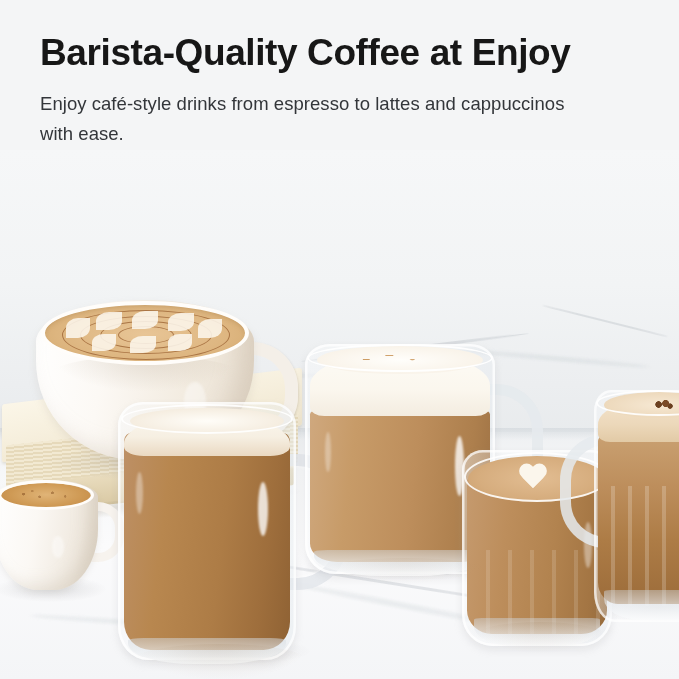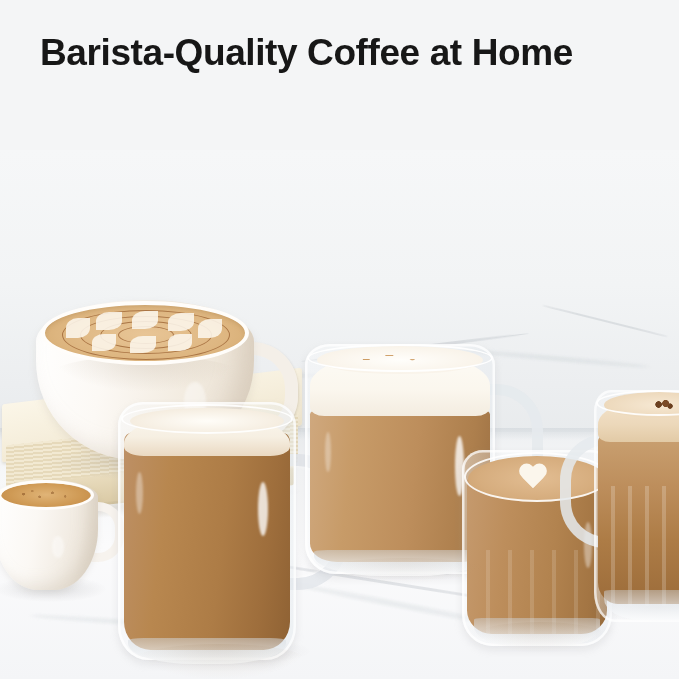--- a/index.html
+++ b/index.html
@@ -212,21 +212,22 @@
   
   .refl{position:absolute;background:radial-gradient(ellipse at 50% 0%,rgba(160,130,95,.16),rgba(160,130,95,0) 70%);border-radius:50%;}
   .contact-shadow{position:absolute;background:radial-gradient(ellipse at 50% 50%,rgba(120,120,125,.20),rgba(120,120,125,0) 72%);border-radius:50%;}
 </style>
 </head>
 <body>
 
 <div id="root">
 
   <div class="text-block">
-    <h1 class="headline">Barista-Quality Coffee at Home</h1>
+    <h1 class="headline">Barista-Quality Coffee at Enjoy</h1>
+    <p class="subhead">Enjoy café-style drinks from espresso to lattes and cappuccinos with ease.</p>
   </div>
 
   <div class="photo">
 
     <div class="wall"></div>
     <div class="counter"></div>
     <div class="counter-edge"></div>
 
     <div class="vein" style="left:300px;top:196px;width:230px;height:3px;transform:rotate(-7deg);"></div>
     <div class="vein soft" style="left:460px;top:206px;width:190px;height:5px;transform:rotate(5deg);"></div>

